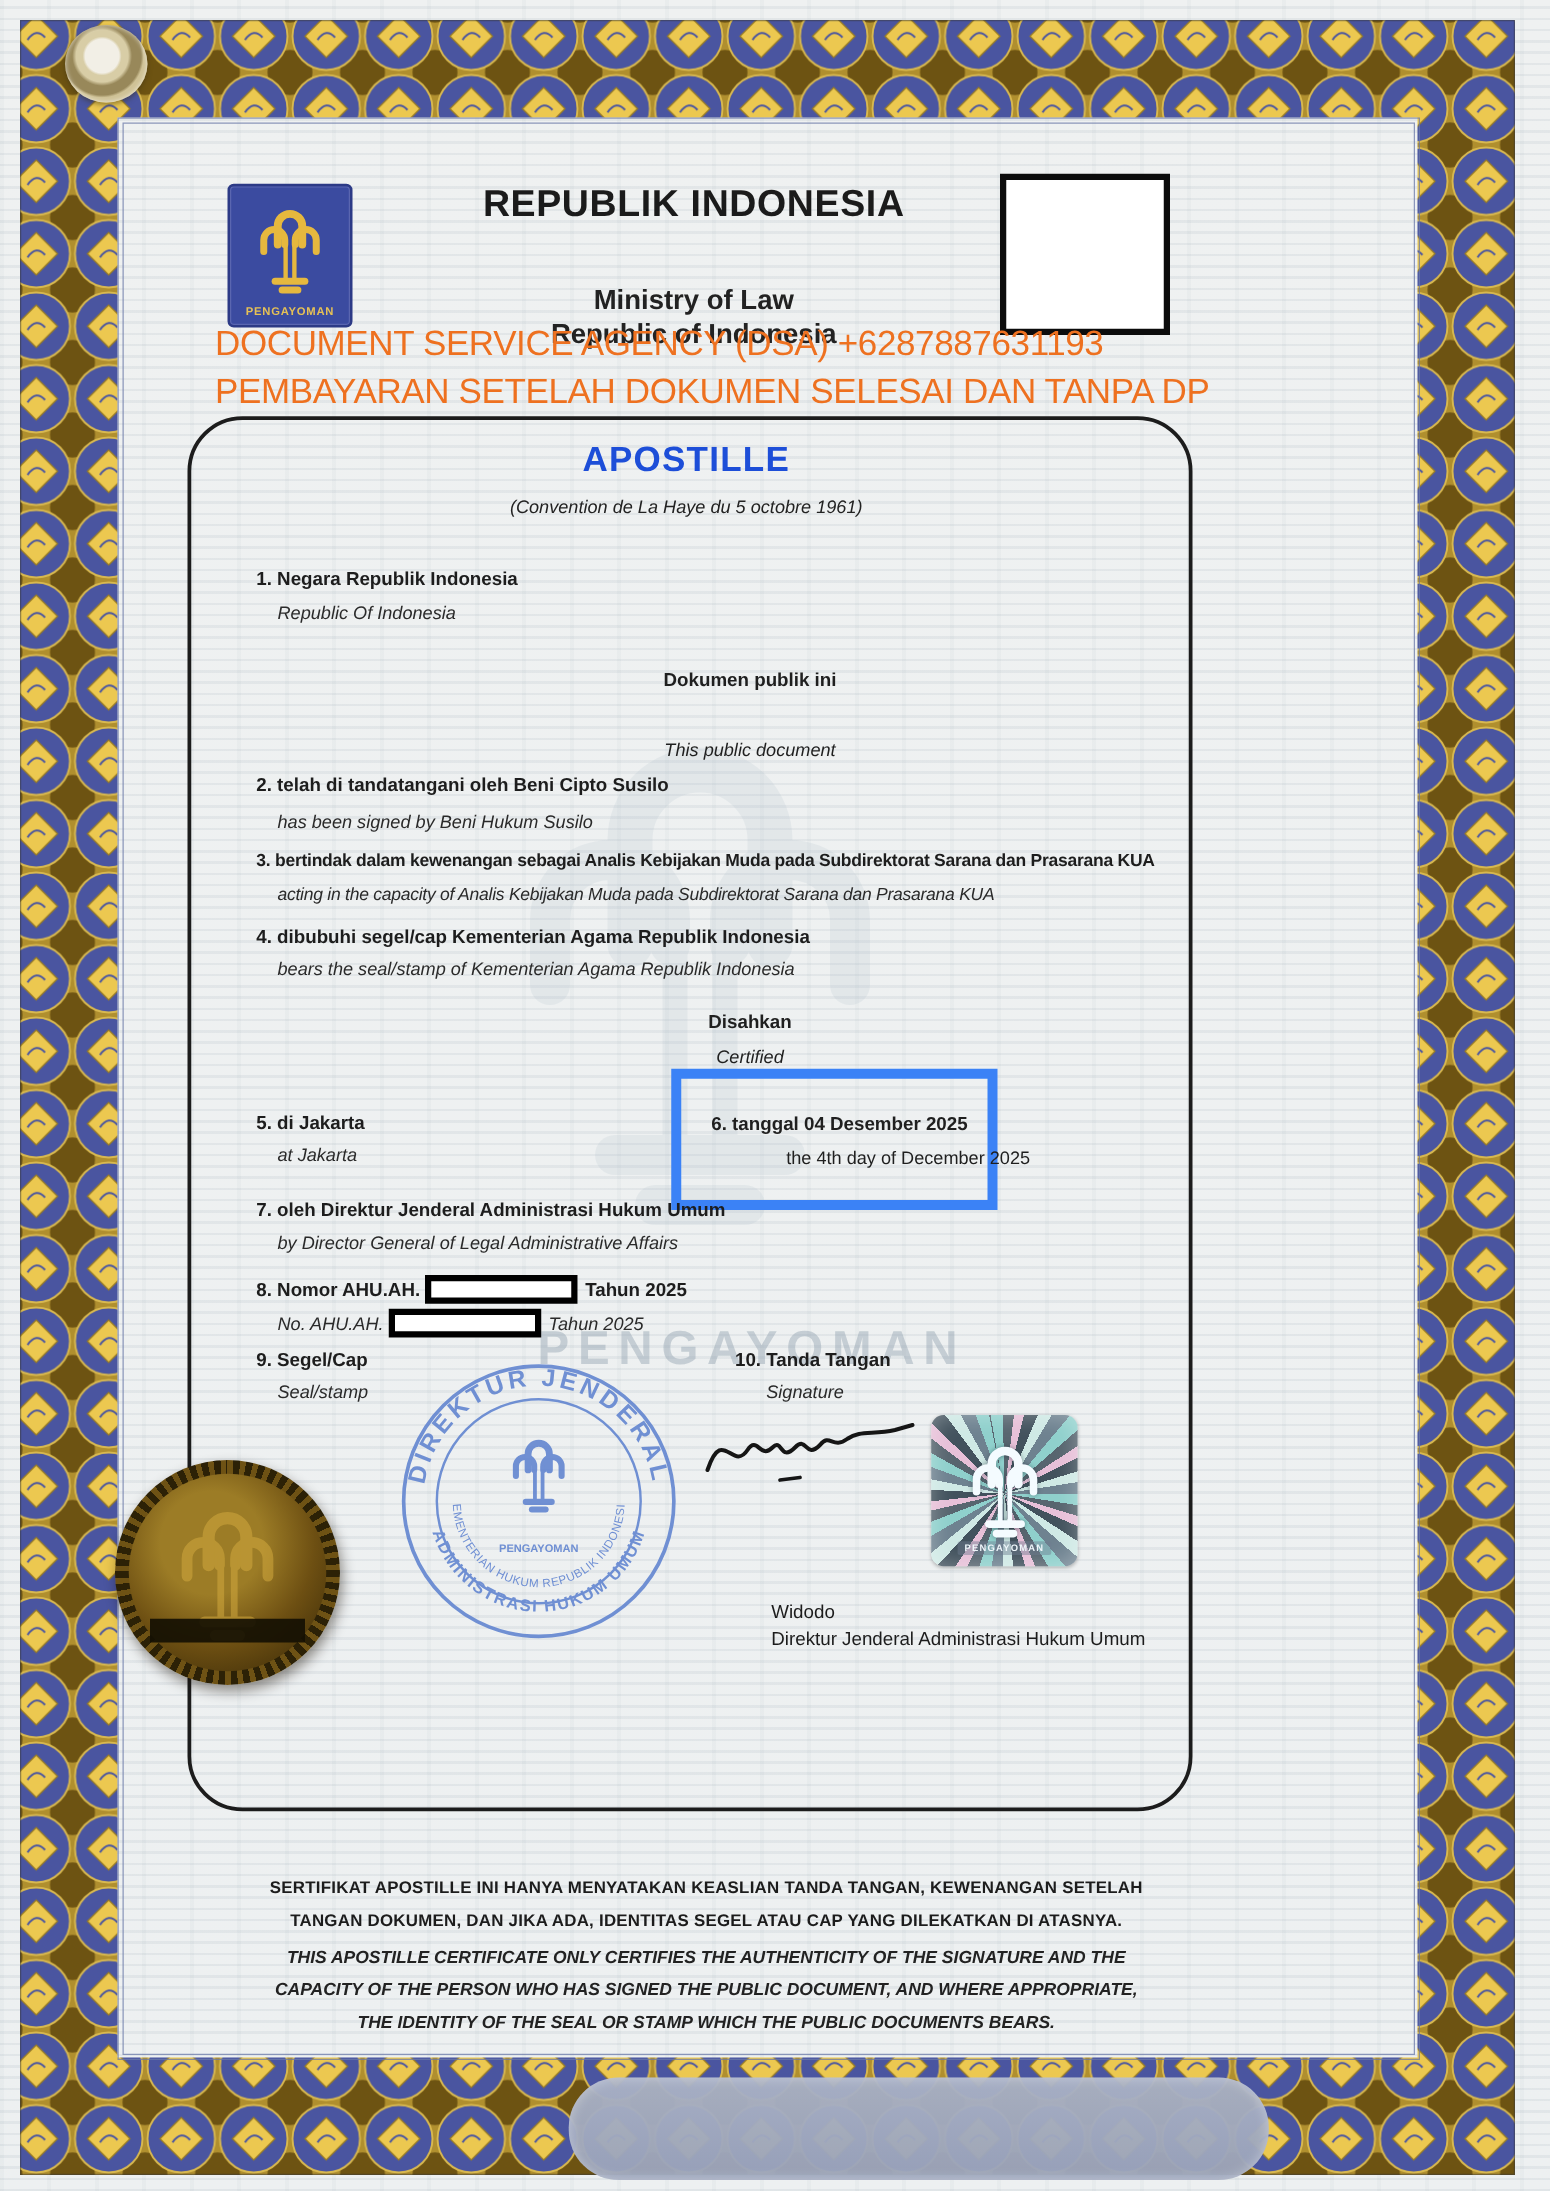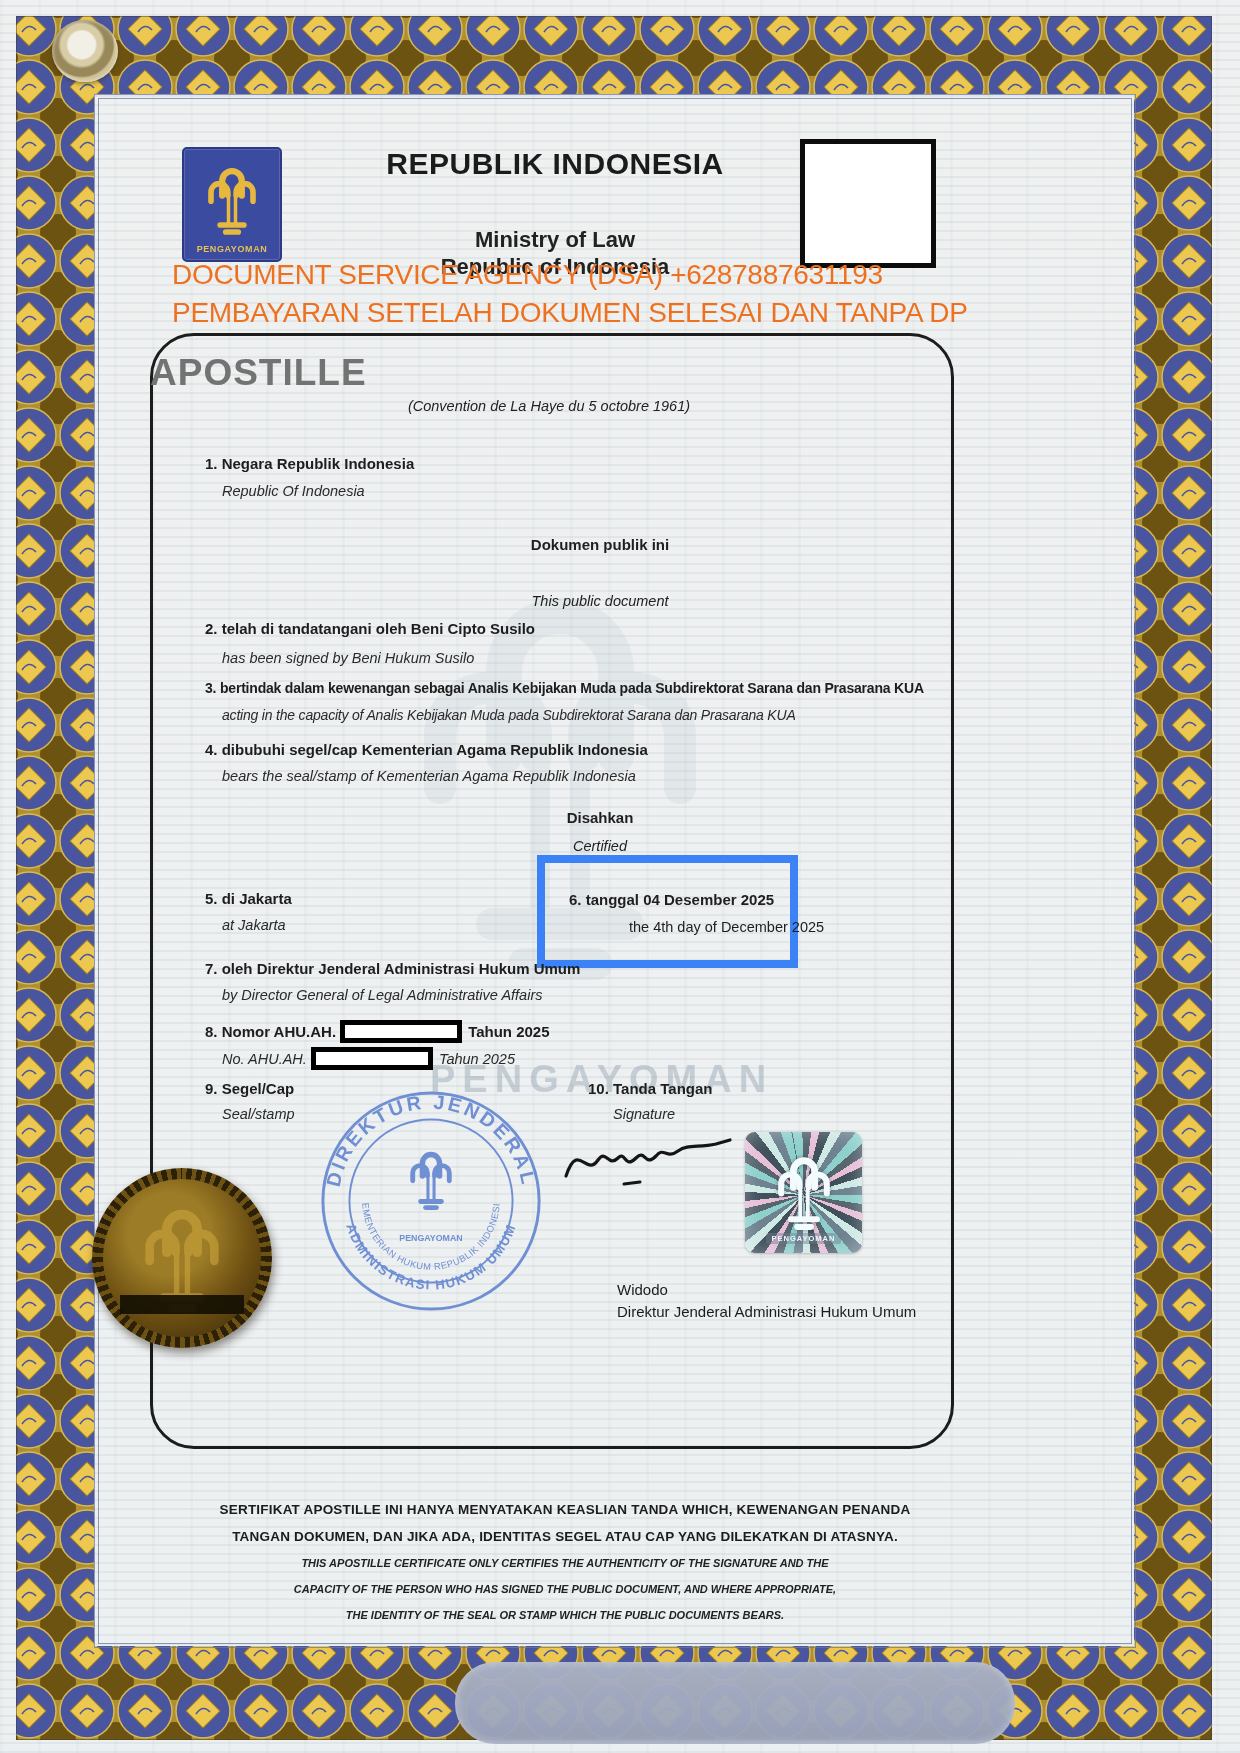--- a/index.html
+++ b/index.html
@@ -28,22 +28,22 @@
     font-weight:bold;font-size:30px;line-height:36px;letter-spacing:.5px;color:#1b1b1b;}
   .head-sub{position:absolute;left:330px;top:226px;width:450px;text-align:center;
     font-weight:bold;font-size:22px;line-height:27px;color:#222;}
   .redact-top{position:absolute;left:800px;top:139px;width:126px;height:119px;background:#fff;
     border:5px solid #0c0c0c;}
   .banner{position:absolute;left:172px;font-weight:normal;font-size:28px;letter-spacing:-.3px;color:#ee7120;white-space:nowrap;}
   .banner.l1{top:259px;} .banner.l2{top:297px;}
   
   .cert-box{position:absolute;left:150px;top:333px;width:798px;height:1110px;
     border:3px solid #1c1c1c;border-radius:44px;}
-  .apostille-title{position:absolute;left:150px;top:352px;width:798px;
-    font-size:37px;font-weight:bold;letter-spacing:1px;color:#737373;}
+  .apostille-title{position:absolute;left:150px;top:352px;width:798px;text-align:center;
+    font-size:28px;font-weight:bold;letter-spacing:1px;color:#1d4ed8;}
   .convention{position:absolute;left:150px;top:398px;width:798px;text-align:center;
     font-size:14.5px;font-style:italic;color:#222;}
   .lab{position:absolute;left:205px;font-size:15px;font-weight:bold;color:#1d1d1d;white-space:nowrap;}
   .eng{position:absolute;left:222px;font-size:14.5px;font-style:italic;color:#2a2a2a;white-space:nowrap;}
   .tight{font-size:14px;letter-spacing:-.2px;}
   .centered{position:absolute;left:250px;width:700px;text-align:center;}
   .centered .b{font-size:15px;font-weight:bold;}
   .centered .i{font-size:14.5px;font-style:italic;}
   .orange-box{position:absolute;left:537px;top:855px;width:245px;height:97px;border:8px solid #3b82f6;}
   .orange-box .lab6{position:absolute;left:24px;top:28px;font-size:15px;font-weight:bold;white-space:nowrap;}
@@ -68,21 +68,21 @@
   .seal{position:absolute;left:92px;top:1168px;width:180px;height:180px;border-radius:50%;
     background:repeating-conic-gradient(#6e5214 0 3deg, #2c2106 3deg 6.6deg);
     box-shadow:2px 5px 10px rgba(20,12,0,.45);}
   .seal-inner{position:absolute;inset:11px;border-radius:50%;
     background:radial-gradient(circle at 42% 35%, #9c7c26 0 30%, #6d4f12 60%, #3a2a08 95%);}
   .seal svg{position:absolute;left:36px;top:26px;color:#d2a93e;opacity:.55;}
   .seal-band{position:absolute;left:28px;bottom:34px;width:124px;height:19px;background:#151003;opacity:.92;}
   
   .disc{position:absolute;left:160px;width:810px;text-align:center;white-space:nowrap;}
   .disc.b{font-size:13.5px;font-weight:bold;letter-spacing:.2px;color:#1c1c1c;}
-  .disc.i{font-size:11px;font-style:italic;font-weight:bold;color:#222;}
+  .disc.i{font-size:14px;font-style:italic;font-weight:bold;color:#222;}
   .bottom-redact{position:absolute;left:455px;top:1662px;width:560px;height:82px;border-radius:40px;
     background:linear-gradient(#aab2c6,#9aa3ba);opacity:.96;box-shadow:inset 0 0 10px rgba(255,255,255,.4);}
 </style>
 </head>
 <body>
 
 <svg width="0" height="0" style="position:absolute">
   <defs>
     <g id="emb" fill="none" stroke="currentColor" stroke-linecap="round">
       <path d="M20,62 V49 A12,12 0 0 1 44,49 V54" stroke-width="8"></path>
@@ -235,21 +235,21 @@
   </div>
 
   <div class="seal">
     <div class="seal-inner"></div>
     <svg width="108" height="124" viewBox="0 0 100 115">
         <use href="#emb"></use>
       </svg>
     <div class="seal-band"></div>
   </div>
 
-  <div class="disc b" style="top:1502px">SERTIFIKAT APOSTILLE INI HANYA MENYATAKAN KEASLIAN TANDA WHICH, KEWENANGAN PENANDA</div>
+  <div class="disc b" style="top:1502px">SERTIFIKAT APOSTILLE INI HANYA MENYATAKAN KEASLIAN TANDA TANGAN, KEWENANGAN SETELAH</div>
   <div class="disc b" style="top:1529px">TANGAN DOKUMEN, DAN JIKA ADA, IDENTITAS SEGEL ATAU CAP YANG DILEKATKAN DI ATASNYA.</div>
   <div class="disc i" style="top:1557px">THIS APOSTILLE CERTIFICATE ONLY CERTIFIES THE AUTHENTICITY OF THE SIGNATURE AND THE</div>
   <div class="disc i" style="top:1583px">CAPACITY OF THE PERSON WHO HAS SIGNED THE PUBLIC DOCUMENT, AND WHERE APPROPRIATE,</div>
   <div class="disc i" style="top:1609px">THE IDENTITY OF THE SEAL OR STAMP WHICH THE PUBLIC DOCUMENTS BEARS.</div>
 
   <div class="bottom-redact"></div>
 
 </div>
 
 </body></html>

